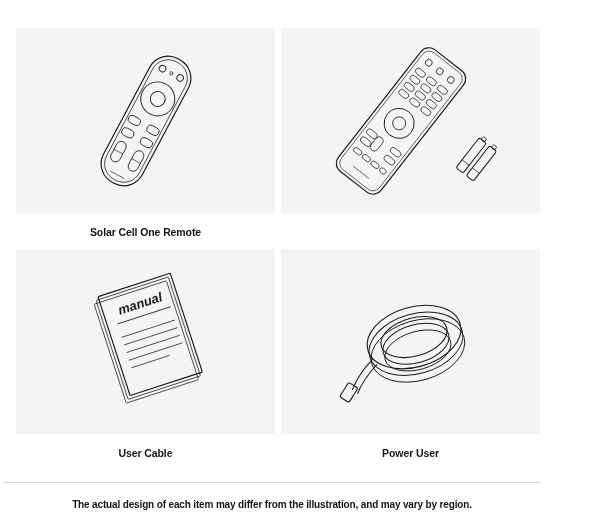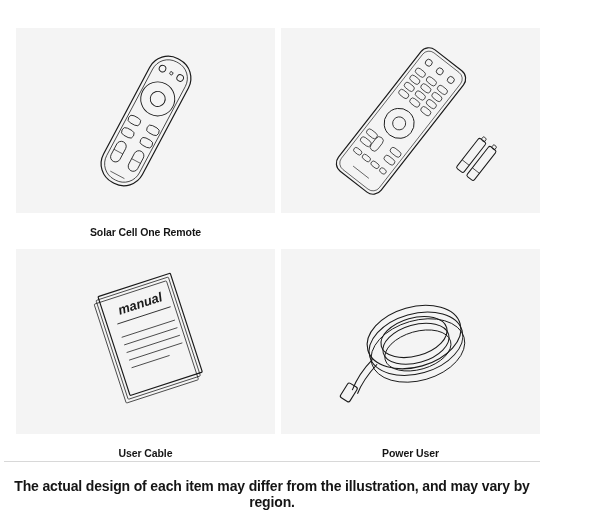--- a/index.html
+++ b/index.html
@@ -59,21 +59,21 @@
   .footnote-wrap {
     position: absolute;
     left: 4px;
     right: 4px;
     bottom: 22px;
     border-top: 1px solid #d8d8d8;
     padding-top: 16px;
     text-align: center;
   }
   .footnote {
-    font-size: 14px;
+    font-size: 10px;
     font-weight: bold;
     letter-spacing: -0.15px;
     color: #151515;
   }
 </style>
 </head>
 <body>
 
 <div class="page">
 

